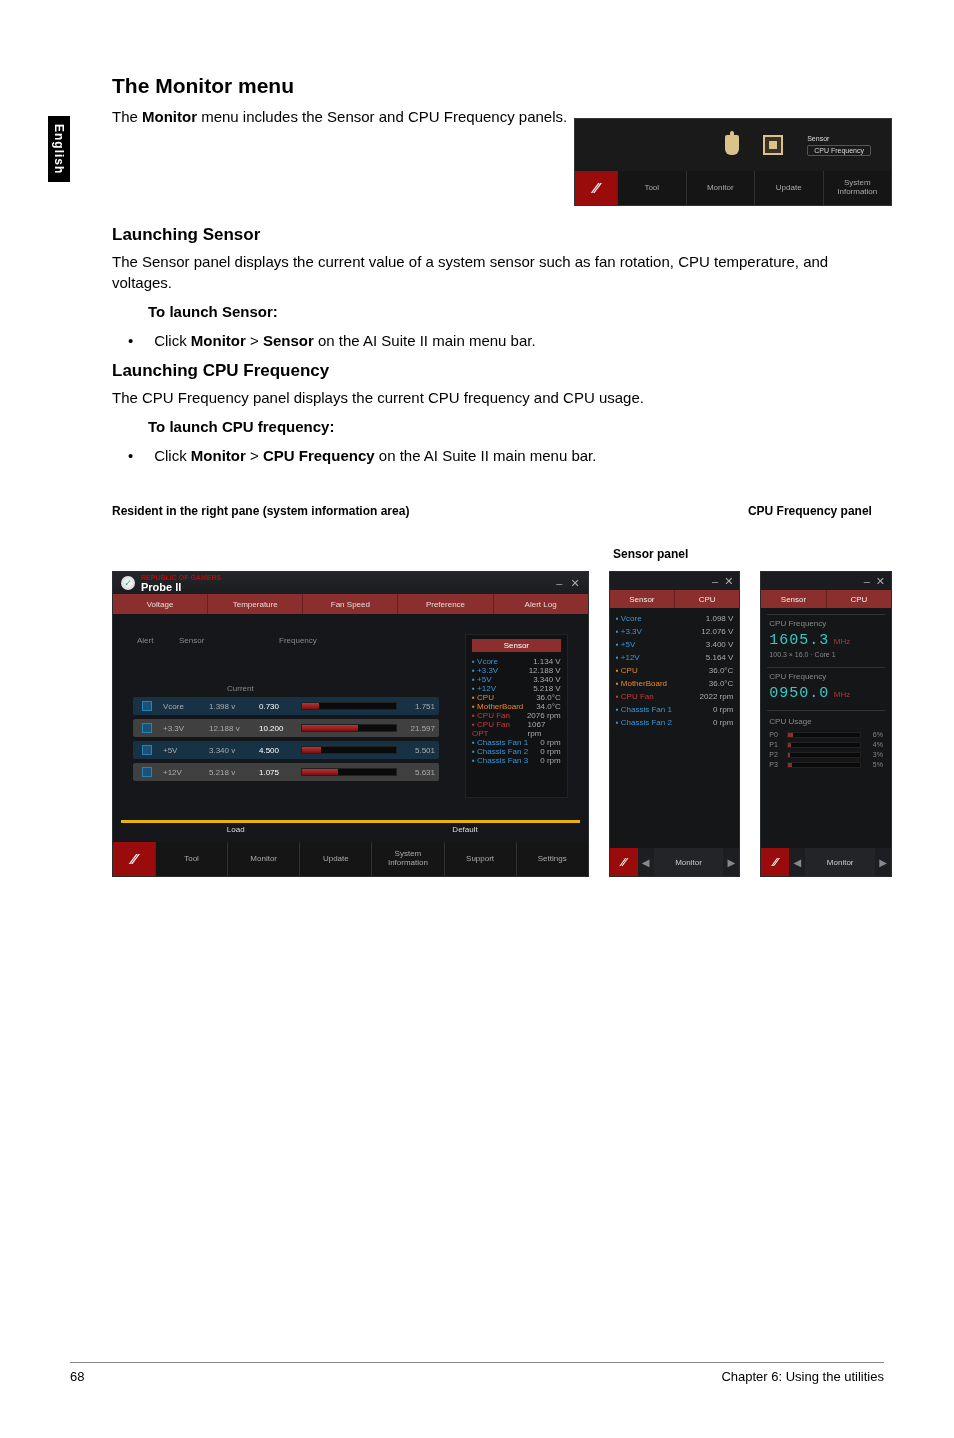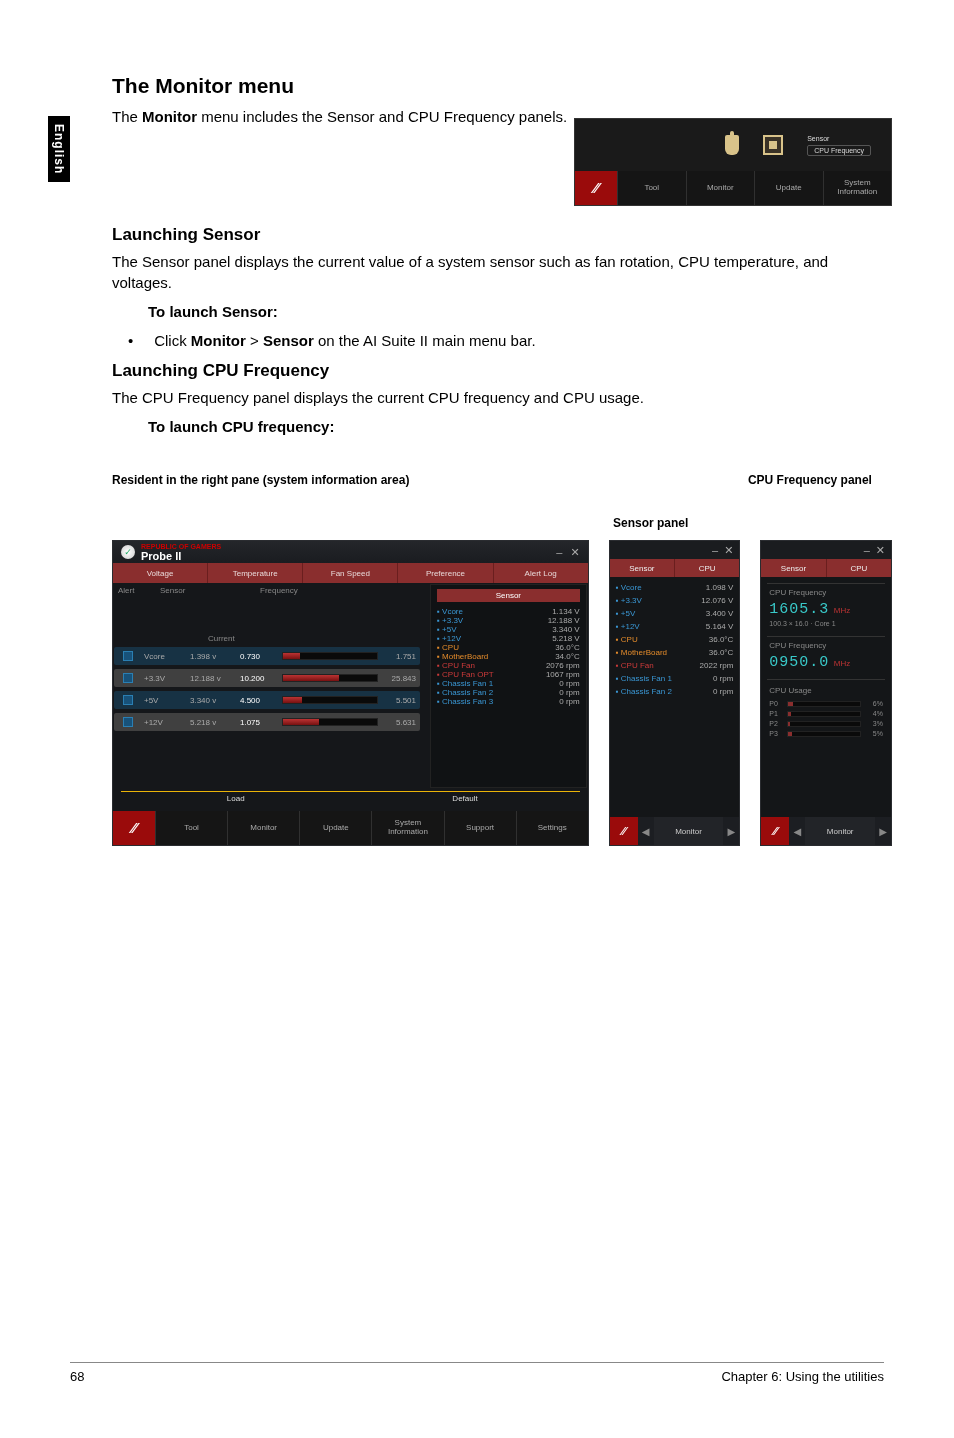--- a/index.html
+++ b/index.html
@@ -227,22 +227,22 @@
   }
   .probe-tab {
     flex: 1; font-size: 8px; color:#e8d8d8;
     display:flex; align-items:center; justify-content:center;
     border-right: 1px solid #6a1e1e;
   }
   .probe-tab:last-child{ border-right:none; }
   .probe-body {
     flex: 1;
     display: flex;
-    padding: 1px;
-    gap: 10px;
+    padding: 20px;
+    gap: 26px;
   }
   .probe-left {
     width: 306px;
   }
   .probe-right {
     flex: 1;
     background: #101214;
     border: 1px solid #222;
     padding: 4px 6px;
     display: flex;
@@ -282,21 +282,21 @@
   .bar-fill {
     position:absolute; left:0; top:0; bottom:0;
     background: linear-gradient(#b33, #711);
   }
   .bar-row .c6 { width:32px; text-align:right; color:#aaa; }
   .probe-subtabs {
     display:flex; margin: 2px 8px 6px 8px;
   }
   .probe-subtab {
     flex:1; font-size:8px; color:#ddd; text-align:center;
-    padding:2px 0; border-top:1px solid #eab308;
+    padding:2px 0; border-top:3px solid #eab308;
   }
   .probe-bottom {
     height: 34px;
     background: #151515;
     display: flex; align-items: stretch;
   }
 
   
   .small-panel {
     width: 132px;
@@ -395,20 +395,23 @@
   <div class="h2" style="margin-top:90px;">Launching Sensor</div>
   <p class="p">The Sensor panel displays the current value of a system sensor such as fan rotation, CPU temperature, and voltages.</p>
   <p class="bold-line">To launch Sensor:</p>
   <p class="bullet">
     <span>Click </span><b>Monitor</b><span> &gt; </span><b>Sensor</b><span> on the AI Suite II main menu bar.</span>
   </p>
 
   <div class="h2">Launching CPU Frequency</div>
   <p class="p">The CPU Frequency panel displays the current CPU frequency and CPU usage.</p>
   <p class="bold-line">To launch CPU frequency:</p>
+  <p class="bullet">
+    <span>Click </span><b>Monitor</b><span> &gt; </span><b>CPU Frequency</b><span> on the AI Suite II main menu bar.</span>
+  </p>
 
   <div class="captions">
     <div class="cap1">Resident in the right pane (system information area)</div>
     <div class="cap2">Sensor panel</div>
     <div class="cap3">CPU Frequency panel</div>
   </div>
 
   <div class="panels">
 
     <div class="probe-panel">
@@ -456,21 +459,21 @@
               <div class="bar-row dark">
                 <div class="c1">
                   <div class="sq"></div>
                 </div>
                 <div class="c2">+3.3V</div>
                 <div class="c3">12.188 v</div>
                 <div class="c4">10.200</div>
                 <div class="bar-track">
                   <div class="bar-fill" style="width:60%"></div>
                 </div>
-                <div class="c6">25.843</div>
+                <div class="c6">21.597</div>
               </div>
               <div class="bar-row">
                 <div class="c1">
                   <div class="sq"></div>
                 </div>
                 <div class="c2">+5V</div>
                 <div class="c3">3.340 v</div>
                 <div class="c4">4.500</div>
                 <div class="bar-track">
                   <div class="bar-fill" style="width:20%"></div>

